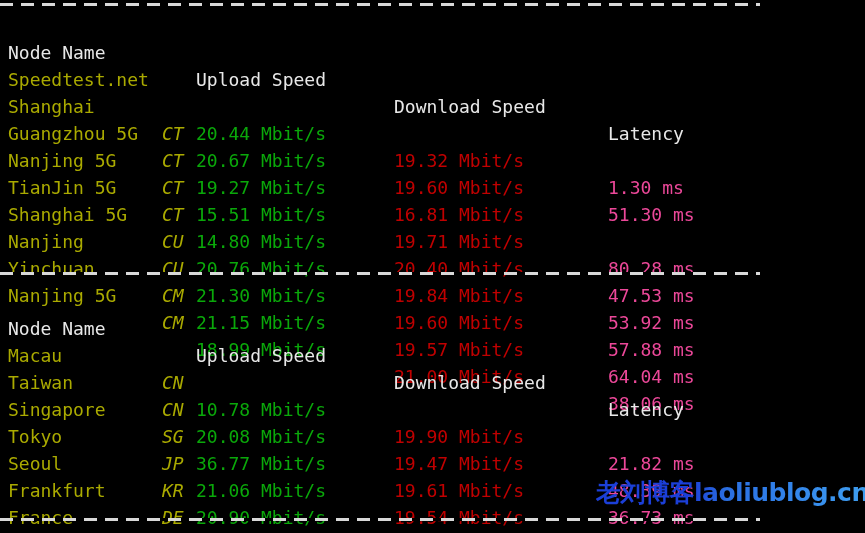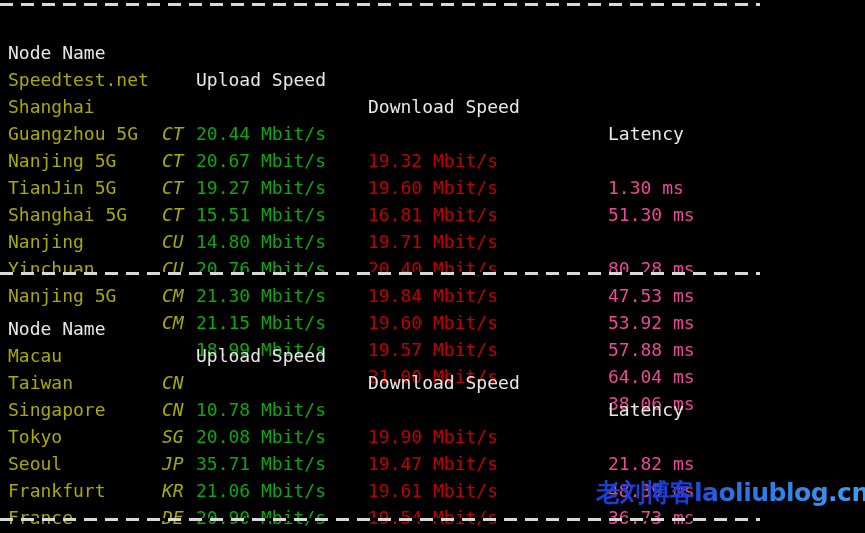--- a/index.html
+++ b/index.html
@@ -49,21 +49,21 @@
     height: 27px;
     line-height: 27px;
     white-space: pre;
     font-size: 18px;
   }
 
   
   .c-node  { position: absolute; left: 8px;   }
   .c-isp   { position: absolute; left: 162px; }
   .c-up    { position: absolute; left: 196px; text-align: center; }
-  .c-down  { position: absolute; left: 368px; }
+  .c-down  { position: absolute; left: 394px; }
   .c-lat   { position: absolute; left: 608px; }
 
   
   .hdr   { color: #e8e8e8; }
   .node  { color: #aaaa00; }
   .isp   { color: #aaaa00; font-style: italic; }
   .up    { color: #0aa80a; }
   .down  { color: #c00000; }
   .lat   { color: #ec4899; }
 
@@ -187,21 +187,21 @@
     <div class="row">
       <span class="c-node node">Taiwan</span>
       <span class="c-isp isp">CN</span>
       <span class="c-up up">20.08 Mbit/s</span>
       <span class="c-down down">19.47 Mbit/s</span>
       <span class="c-lat lat">48.39 ms</span>
     </div>
     <div class="row">
       <span class="c-node node">Singapore</span>
       <span class="c-isp isp">SG</span>
-      <span class="c-up up">35.71 Mbit/s</span>
+      <span class="c-up up">36.77 Mbit/s</span>
       <span class="c-down down">19.61 Mbit/s</span>
       <span class="c-lat lat">36.73 ms</span>
     </div>
     <div class="row">
       <span class="c-node node">Tokyo</span>
       <span class="c-isp isp">JP</span>
       <span class="c-up up">21.06 Mbit/s</span>
       <span class="c-down down">19.54 Mbit/s</span>
       <span class="c-lat lat">51.17 ms</span>
     </div>

